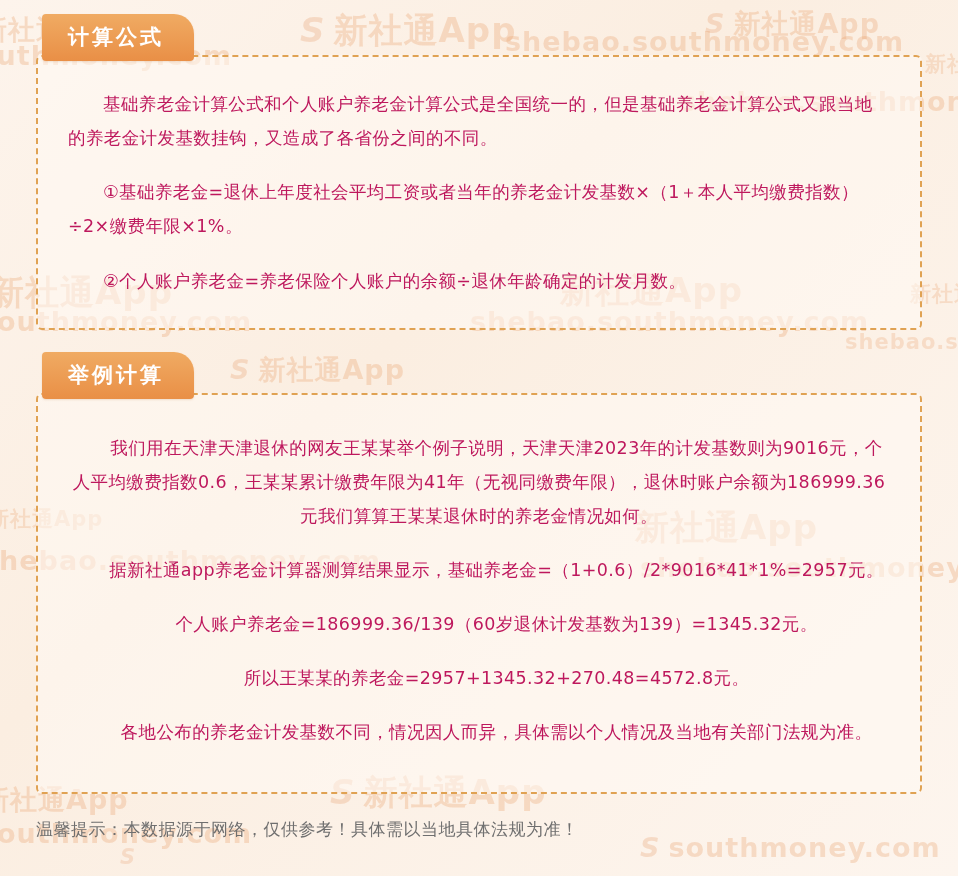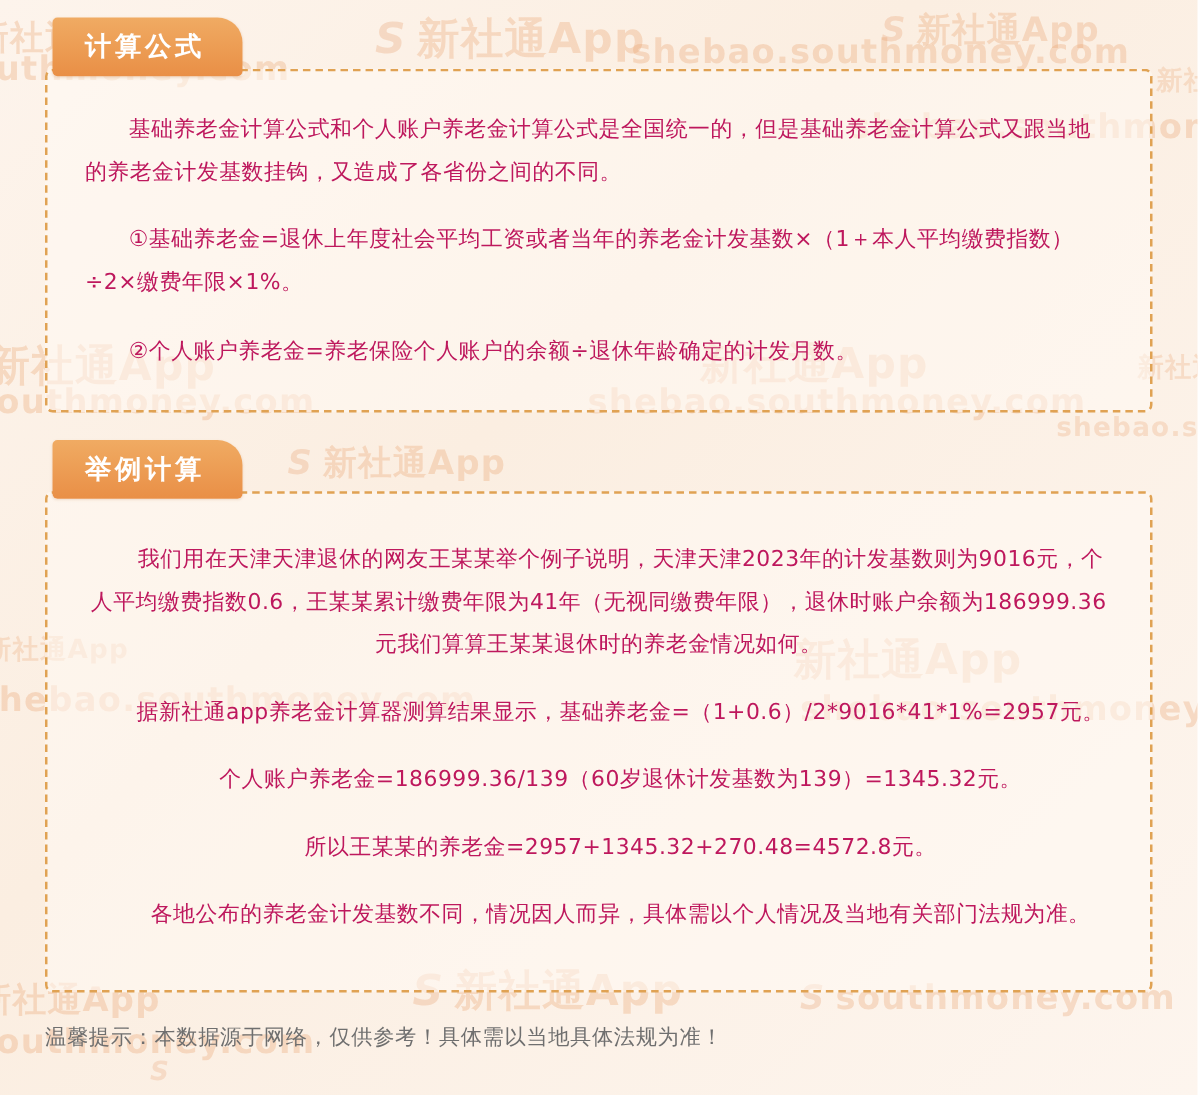--- a/index.html
+++ b/index.html
@@ -129,21 +129,21 @@
   <div class="wm wm-small" style="left:845px;  top:330px;"><span>shebao.southmoney.com</span></div>
 
   <div class="wm wm-big" style="left:635px;  top:505px;"><span>新社通App</span></div>
   <div class="wm wm-mid" style="left:-18px;  top:545px;"><span>shebao.southmoney.com</span></div>
   <div class="wm wm-mid" style="left:640px;  top:552px;"><span>shebao.southmoney.com</span></div>
   <div class="wm wm-small" style="left:-12px;  top:505px;"><span>新社通App</span></div>
 
   <div class="wm wm-big" style="left:330px;  top:770px;"><span class="logo">S</span><span>新社通App</span></div>
   <div class="wm wm-mid" style="left:-18px;  top:782px;"><span>新社通App</span></div>
   <div class="wm wm-mid" style="left:-20px;  top:818px;"><span>southmoney.com</span></div>
-  <div class="wm wm-mid" style="left:640px;  top:783px;"><span class="logo">S</span><span>southmoney.com</span></div>
+  <div class="wm wm-mid" style="left:640px;  top:832px;"><span class="logo">S</span><span>southmoney.com</span></div>
   <div class="wm wm-small" style="left:120px;  top:845px;"><span class="logo">S</span></div>
 </div>
 
 <div class="content">
 
   <div class="divider-space"></div>
 
   <div class="section">
     <div class="section-title">计算公式</div>
     <div class="panel formula">

